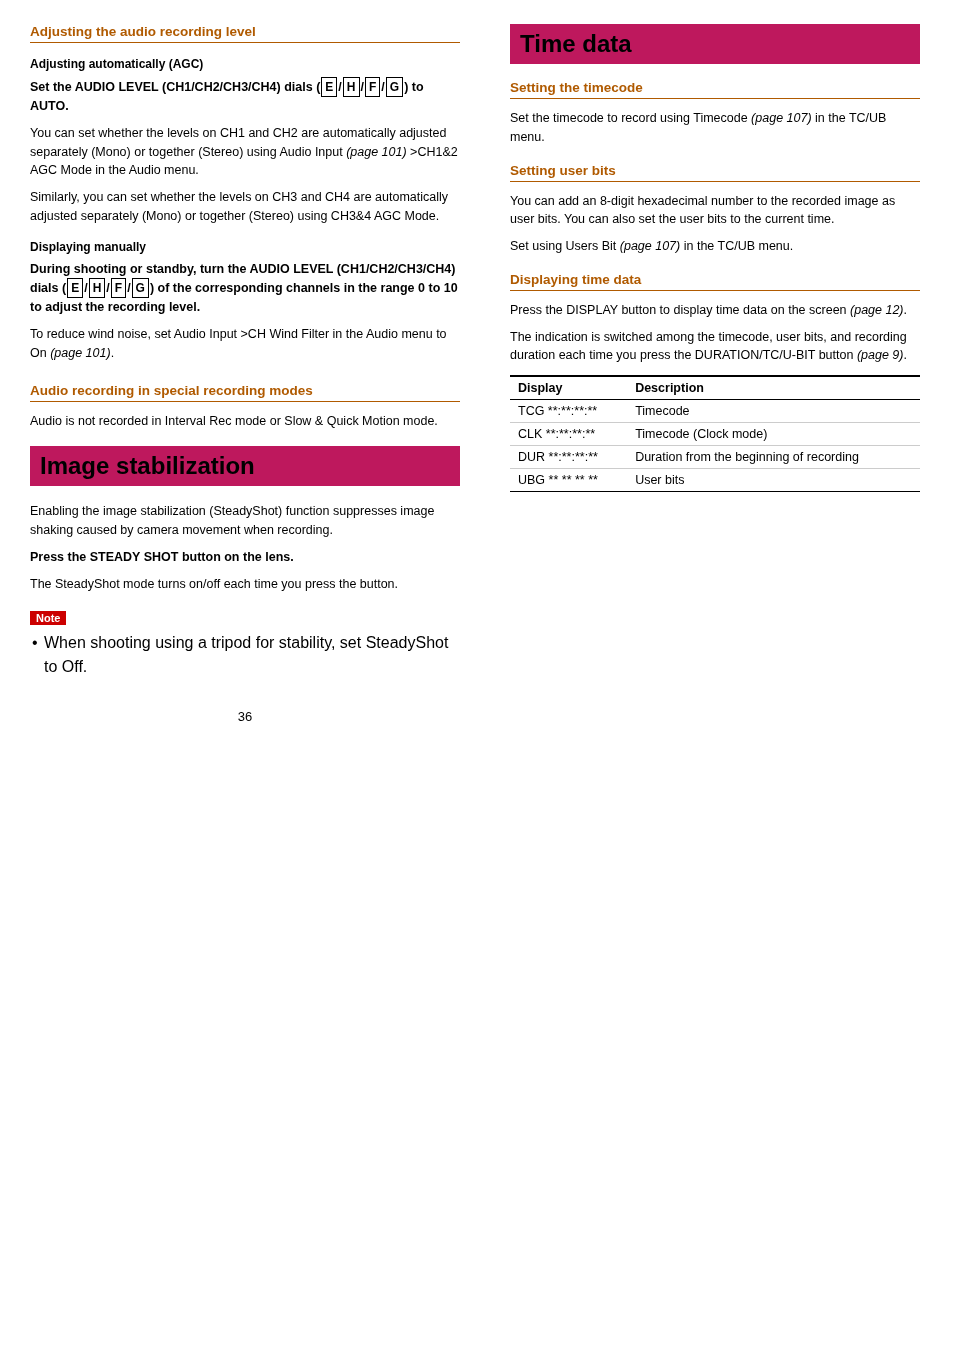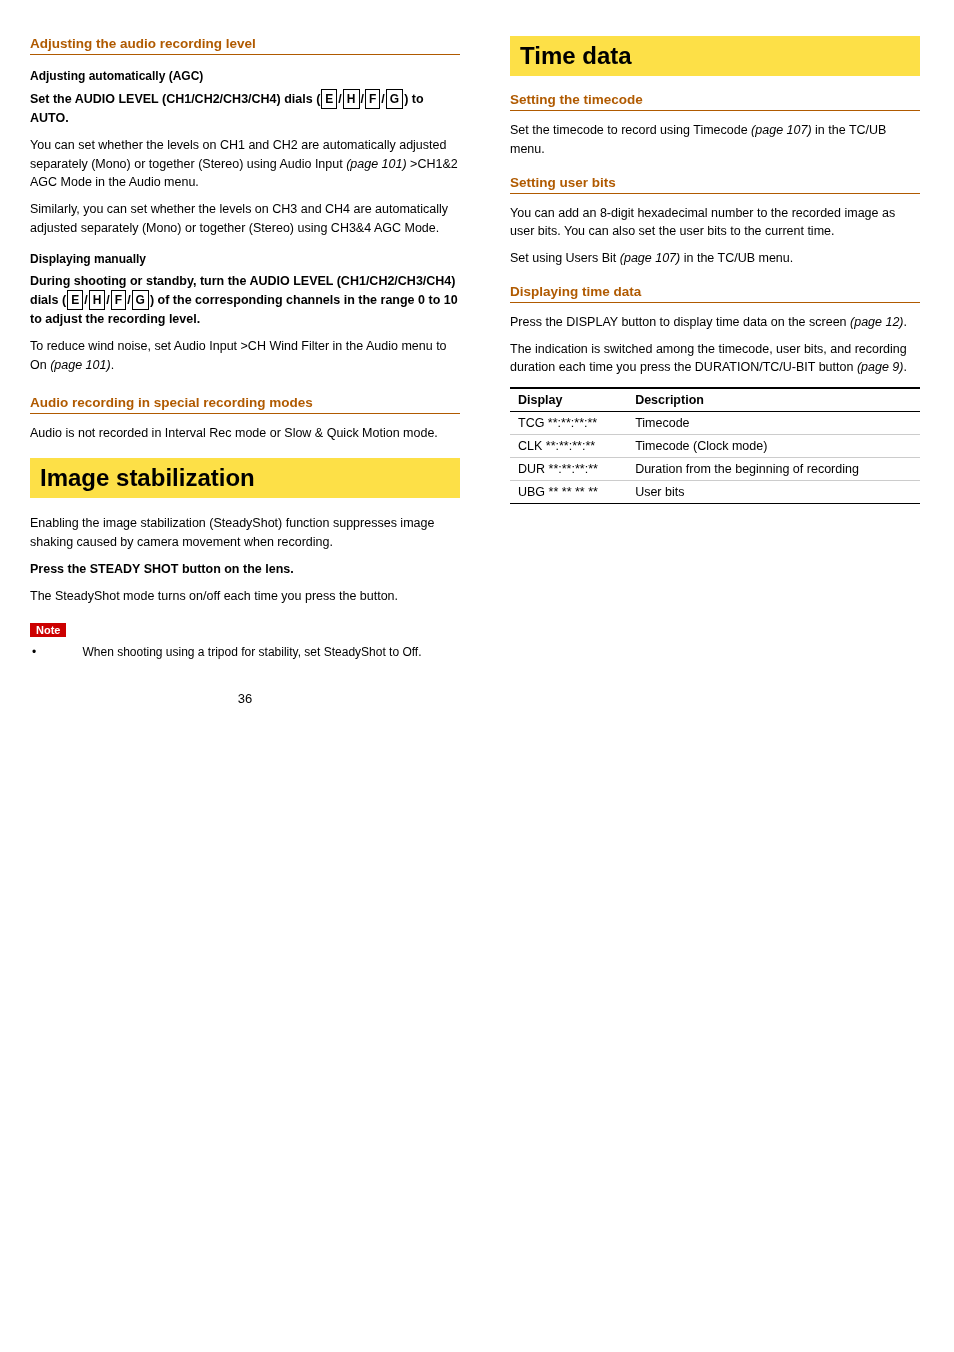--- a/index.html
+++ b/index.html
@@ -9,21 +9,21 @@
       background: #fff;
       color: #000;
       width: 954px;
       min-height: 1352px;
       padding: 0;
     }
     .page {
       width: 954px;
       min-height: 1352px;
       display: flex;
-      padding: 36px 30px 30px 30px;
+      padding: 24px 30px 30px 30px;
       gap: 0;
     }
     .left-col {
       width: 460px;
       padding-right: 30px;
       flex-shrink: 0;
     }
     .right-col {
       width: 430px;
       padding-left: 20px;
@@ -36,21 +36,21 @@
       color: #b05a00;
       border-bottom: 1px solid #b05a00;
       padding-bottom: 3px;
       margin-bottom: 10px;
       margin-top: 0;
     }
     .section-title-large {
       font-size: 24px;
       font-weight: bold;
       color: #000;
-      background: #fde047;
+      background: #be185d;
       padding: 6px 10px;
       margin-bottom: 16px;
       margin-top: 16px;
       display: block;
     }
     .subsection-title {
       font-size: 12px;
       font-weight: bold;
       margin-bottom: 6px;
       margin-top: 14px;
@@ -82,23 +82,22 @@
       background: #cc0000;
       color: #fff;
       font-size: 11px;
       font-weight: bold;
       padding: 1px 6px;
       display: inline-block;
       margin-bottom: 6px;
       margin-top: 10px;
     }
     .note-content {
-      font-size: 12px;
+      font-size: 16px;
       line-height: 1.5;
-      text-align: center;
     }
     .note-content li {
       list-style: none;
       padding-left: 14px;
       position: relative;
     }
     .note-content li::before {
       content: "•";
       position: absolute;
       left: 2px;

